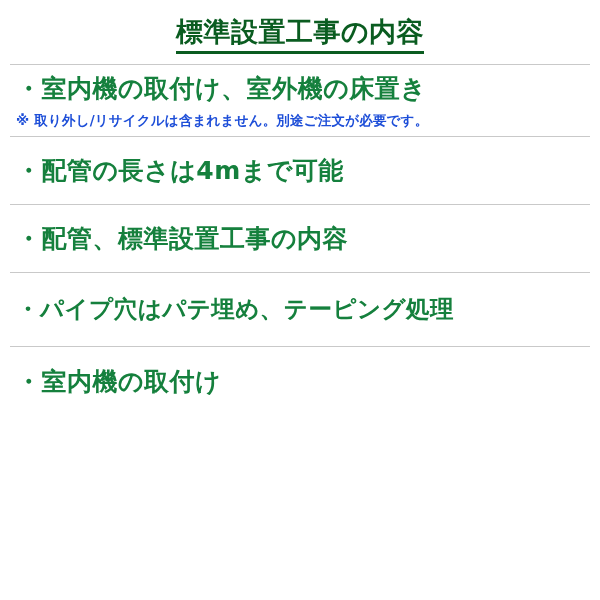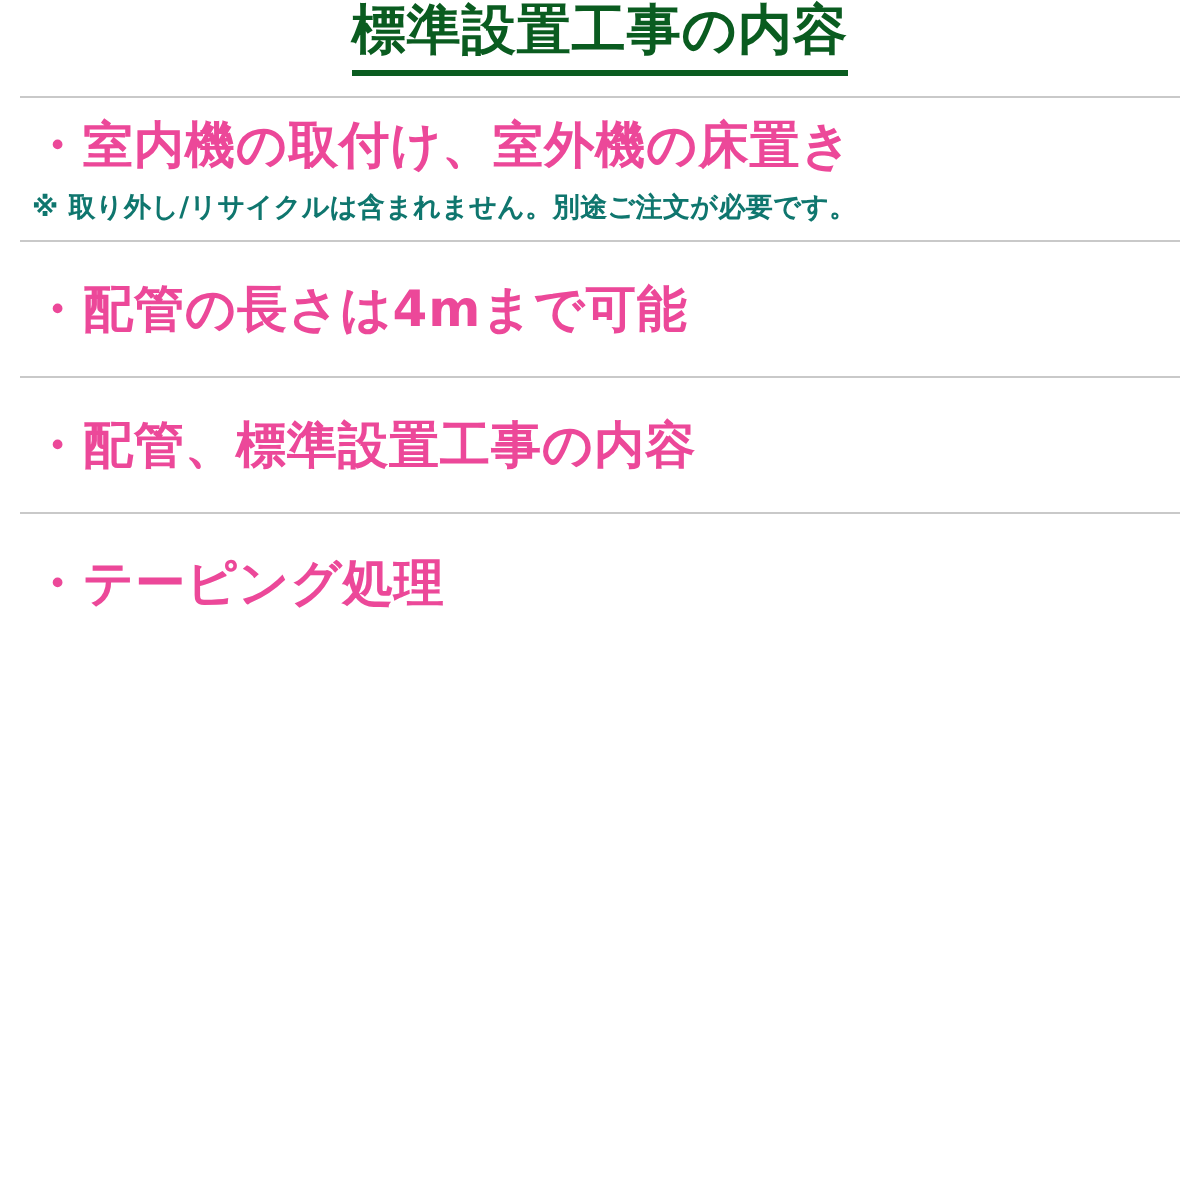--- a/index.html
+++ b/index.html
@@ -16,20 +16,21 @@
   .page {
     width: 600px;
     height: 600px;
     box-sizing: border-box;
     display: flex;
     flex-direction: column;
     background: #ffffff;
   }
   .title-wrap {
     text-align: center;
+    padding-top: 16px;
     padding-bottom: 10px;
   }
   .title {
     display: inline-block;
     font-size: 27px;
     font-weight: bold;
     color: #0a5c20;
     letter-spacing: 0.5px;
     border-bottom: 3px solid #0a5c20;
     padding-bottom: 3px;
@@ -55,32 +56,32 @@
   }
   .row-1 { flex: 0 0 72px; }
   .row-2 { flex: 0 0 68px; }
   .row-3 { flex: 0 0 68px; }
   .row-4 { flex: 0 0 74px; }
   .row-5 { flex: 0 0 110px; }
   .row-6 { flex: 0 0 70px; }
   .item-text {
     font-size: 25px;
     font-weight: bold;
-    color: #ec4899;
+    color: #15803d;
     line-height: 1.35;
     letter-spacing: 0.5px;
     white-space: pre-line;
   }
   .item-text.small {
     font-size: 23.5px;
   }
   .note {
     font-size: 13.5px;
     font-weight: bold;
-    color: #0f766e;
+    color: #1d4ed8;
     margin-top: 7px;
     letter-spacing: 0.2px;
     line-height: 1.3;
   }
   .spacer {
     flex: 1 1 auto;
   }
 </style>
 </head>
 <body>
@@ -99,22 +100,25 @@
     </div>
 
     <div class="row row-2">
       <div class="item-text">・配管の長さは4mまで可能</div>
     </div>
 
     <div class="row row-3">
       <div class="item-text">・配管、標準設置工事の内容</div>
     </div>
 
+    <div class="row row-4">
+      <div class="item-text small">・パイプ穴はパテ埋め、テーピング処理</div>
+    </div>
 
 
     <div class="row row-6">
-      <div class="item-text">・テーピング処理</div>
+      <div class="item-text">・室内機の取付け</div>
     </div>
 
     <div class="spacer"></div>
 
   </div>
 </div>
 
 </body></html>

